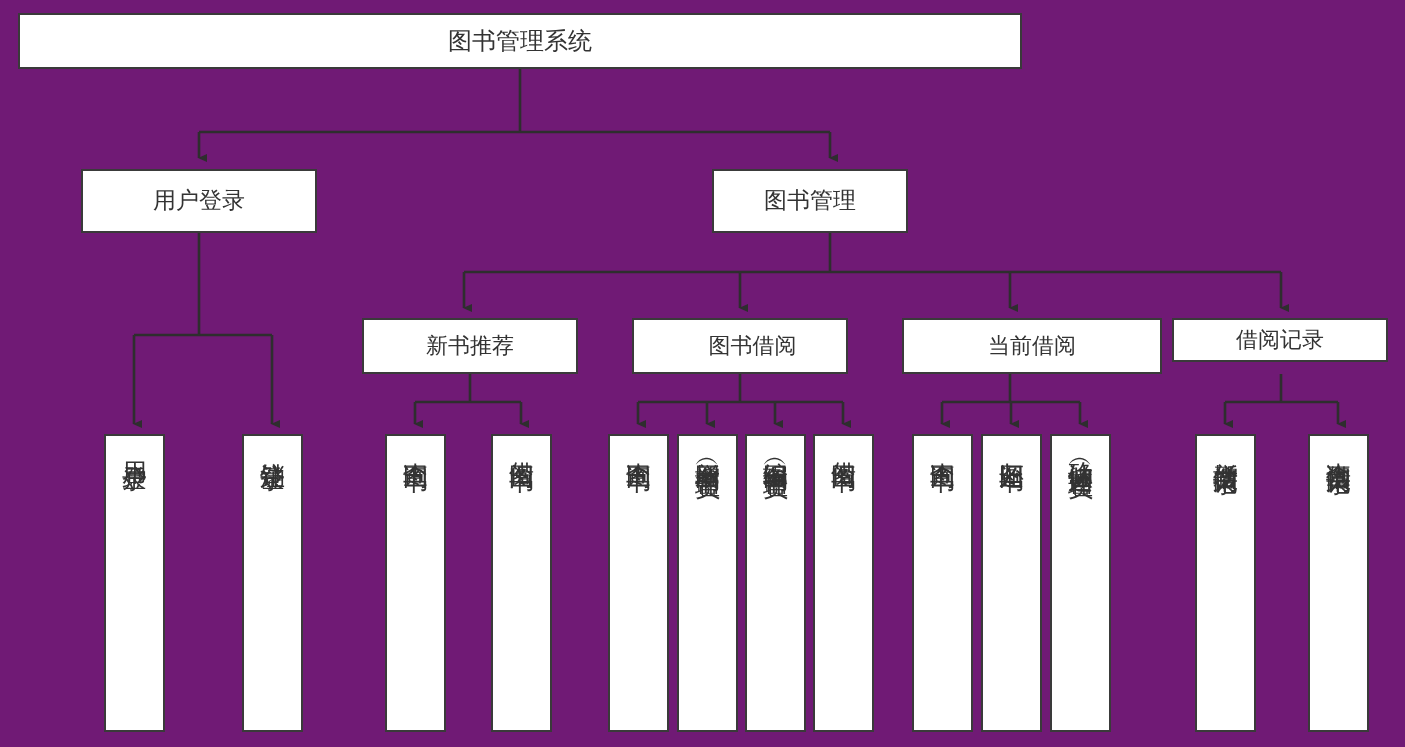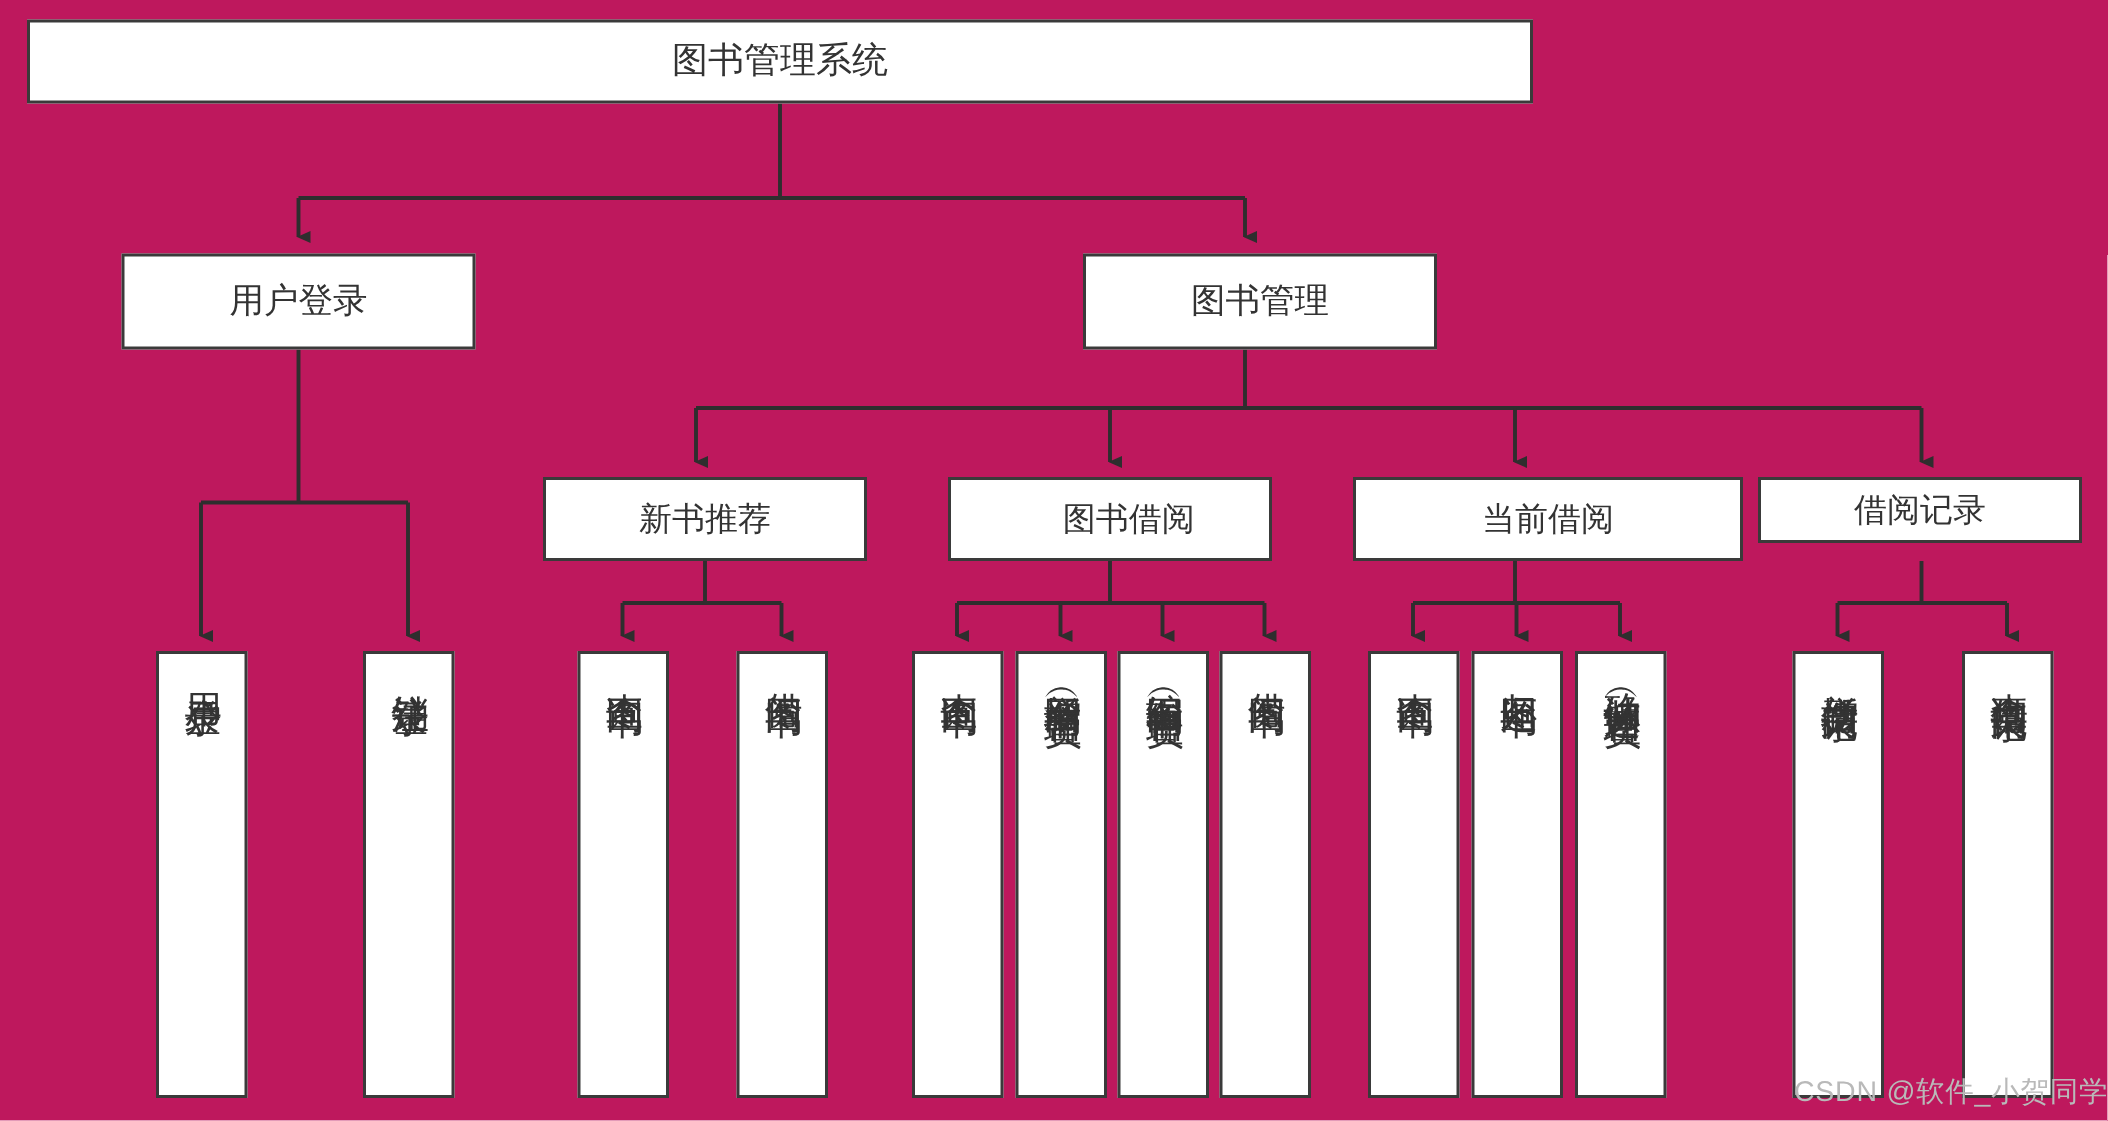--- a/index.html
+++ b/index.html
@@ -8,21 +8,21 @@
     background: #ffffff;
   }
   body {
     font-family: "Liberation Sans", "DejaVu Sans", sans-serif;
     -webkit-font-smoothing: antialiased;
   }
   #canvas {
     position: relative;
     width: 1405px;
     height: 747px;
-    background: #be185d;
+    background: #701a75;
     overflow: hidden;
   }
   svg.edges {
     position: absolute;
     left: 0;
     top: 0;
     width: 1405px;
     height: 747px;
     pointer-events: none;
   }
@@ -123,21 +123,21 @@
     </g>
   </svg>
 
   <div class="node node-root" style="left:18px; top:13px; width:1004px; height:56px;">
     <span class="label">图书管理系统</span>
   </div>
 
   <div class="node node-l1" style="left:81px; top:169px; width:236px; height:64px;">
     <span class="label">用户登录</span>
   </div>
-  <div class="node node-l1" style="left:712px; top:169px; width:236px; height:64px;margin-left:10px;">
+  <div class="node node-l1" style="left:712px; top:169px; width:196px; height:64px;">
     <span class="label">图书管理</span>
   </div>
 
   <div class="node node-l2" style="left:362px; top:318px; width:216px; height:56px;">
     <span class="label">新书推荐</span>
   </div>
   <div class="node node-l2" style="left:632px; top:318px; width:216px; height:56px;padding-left:25px;">
     <span class="label">图书借阅</span>
   </div>
   <div class="node node-l2" style="left:902px; top:318px; width:260px; height:56px;">
@@ -184,15 +184,14 @@
     <span class="label">确认归还（管理员）</span>
   </div>
 
   <div class="node node-leaf" style="left:1195px; top:434px; width:61px; height:298px;">
     <span class="label">新增借阅记录</span>
   </div>
   <div class="node node-leaf" style="left:1308px; top:434px; width:61px; height:298px;">
     <span class="label">查询借阅记录</span>
   </div>
 
-  <div class="watermark" style="left:1196px; top:715px;">CSDN @软件_小贺同学</div>
 
 </div>
 
 </body></html>

